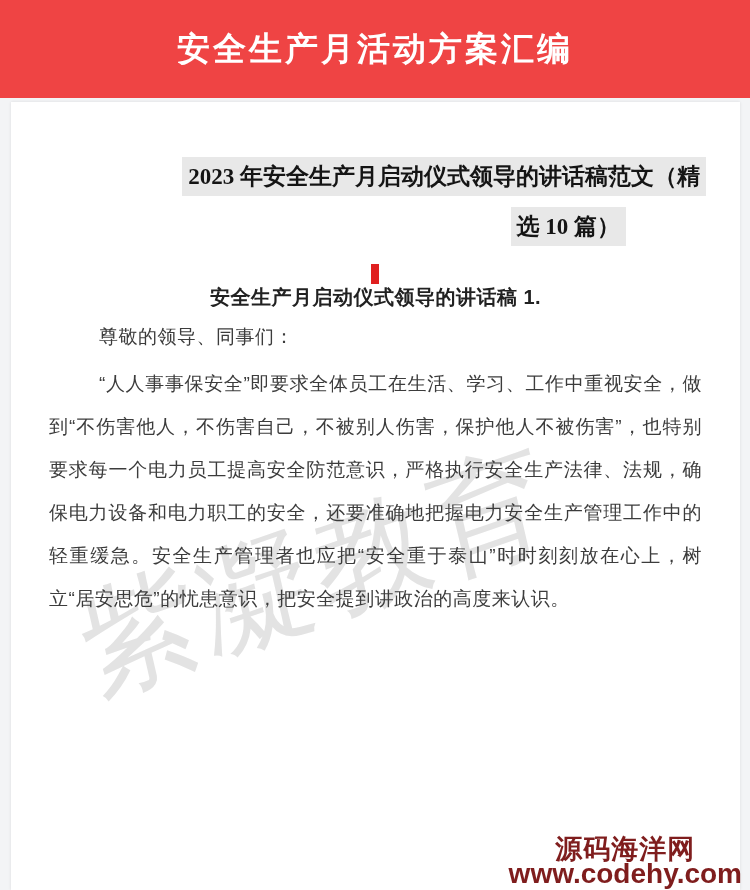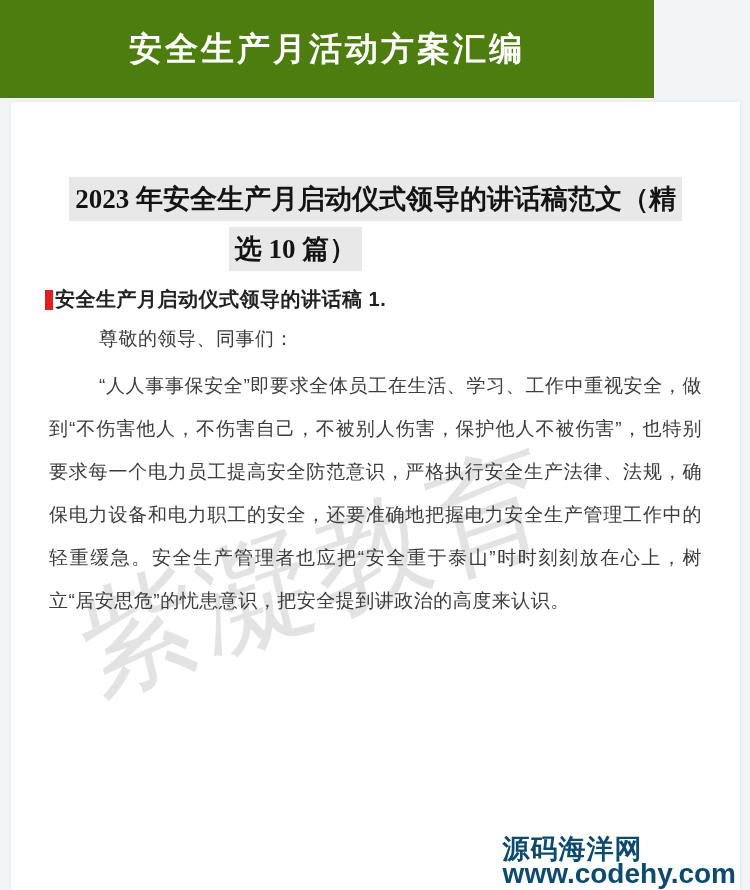--- a/index.html
+++ b/index.html
@@ -8,22 +8,22 @@
     width: 750px; height: 890px;
     position: relative;
     overflow: hidden;
     background: #f3f4f6;
     font-family: "Liberation Sans", sans-serif;
   }
 
   
   .banner {
     position: absolute; left: 0; top: 0;
-    width: 654px; height: 98px;
-    background: #4d7c0f;
+    width: 750px; height: 98px;
+    background: #ef4444;
     display: flex; align-items: center; justify-content: center;
   }
   .banner-title {
     color: #ffffff;
     font-size: 33px;
     font-weight: bold;
     letter-spacing: 3px;
   }
 
   
@@ -48,25 +48,25 @@
     opacity: 0.42;
     letter-spacing: 5px;
     white-space: nowrap;
     transform: rotate(-19deg) skewX(-6deg);
     transform-origin: center center;
     pointer-events: none;
   }
 
   
   .doc-title {
-    padding-top: 82px;
-    text-align: center;
+    padding-top: 60px;
+    text-align: right;
     font-family: "Liberation Serif", serif;
     font-weight: bold;
-    font-size: 27px;
+    font-size: 23px;
     color: #141414;
     line-height: 30px;
   }
   .doc-title .hl {
     background: #e8e8e8;
     padding: 7px 6px;
   }
   .title-line2 {
     margin-top: 20px;
     position: relative;
@@ -74,20 +74,21 @@
   }
 
   
   .section-heading {
     margin-top: 22px;
     display: flex; align-items: center;
     font-size: 20px;
     font-weight: bold;
     color: #212121;
     letter-spacing: 0.5px;
+    flex-direction: column;
   }
   .red-bar {
     display: inline-block;
     width: 8px; height: 20px;
     background: #e02020;
     margin-right: 2px;
     flex: 0 0 auto;
   }
 
   
@@ -97,23 +98,24 @@
     font-size: 19px;
     line-height: 43px;
     color: #3c3c3c;
     text-align: justify;
     text-indent: 50px;
     letter-spacing: 0.5px;
   }
 
   
   .brand {
-    position: absolute; right: 14px; top: 836px;
+    position: absolute; right: 8px; top: 836px;
     z-index: 2;
-    color: #0c4a6e;
+    text-align: center;
+    color: #7f1d1d;
     font-weight: bold;
   }
   .brand-name { font-size: 27px; line-height: 26px; letter-spacing: 1px; }
   .brand-url  { font-size: 28px; line-height: 24px; }
 </style>
 </head>
 <body>
 
 <header class="banner">
   <div class="banner-title">安全生产月活动方案汇编</div>

